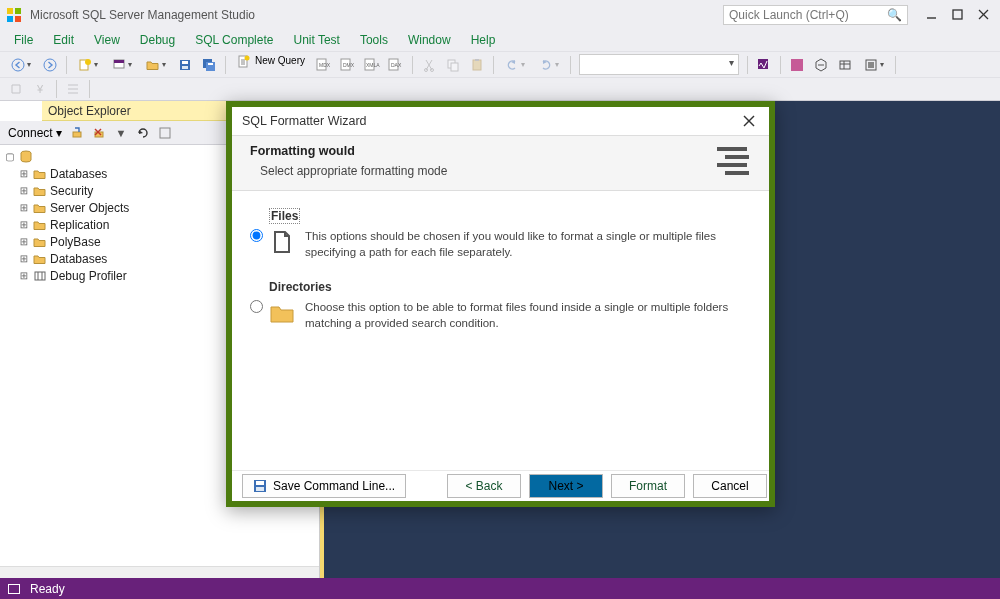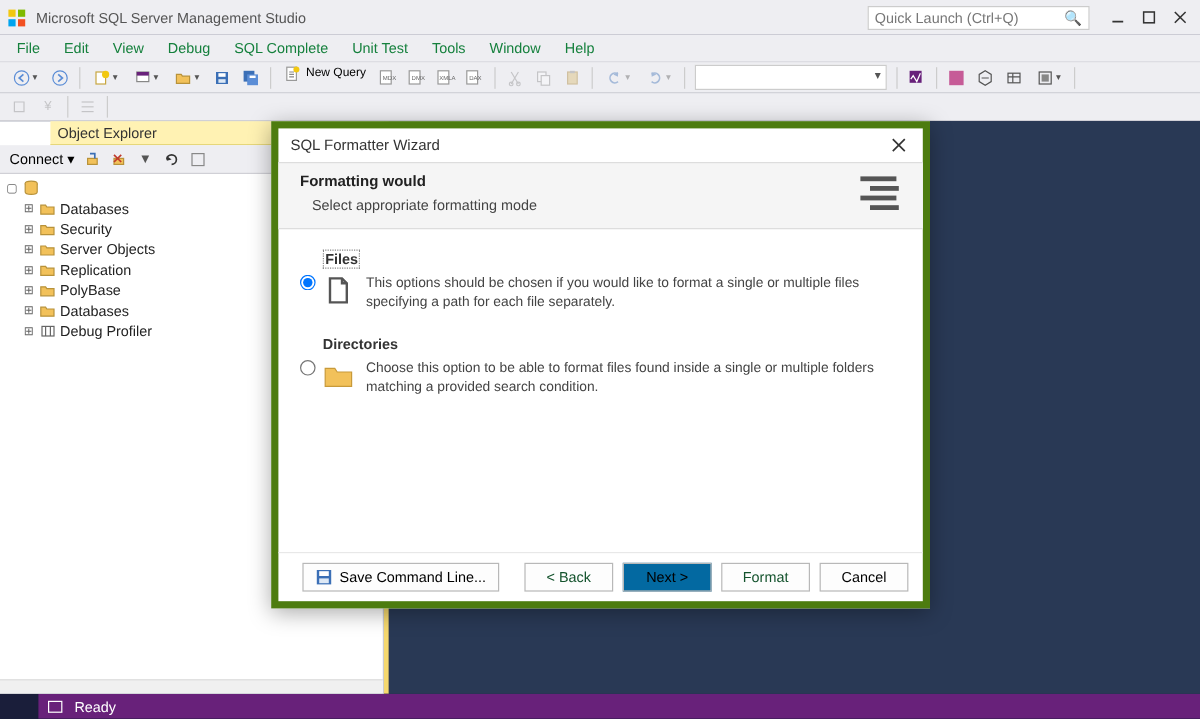--- a/index.html
+++ b/index.html
@@ -63,29 +63,29 @@
 .dlg-header .hdr-sub { font-size: 12px; color: #444; padding-left: 10px; }
 .dlg-header .hdr-icon { width: 36px; height: 36px; margin-left: 8px; }
 .dlg-body { flex: 1; padding: 18px 18px 6px 18px; font-size: 12px; color: #333; }
 .opt { display: flex; align-items: center; margin-bottom: 20px; }
 .opt input[type=radio] { margin-top: 2px; margin-right: 6px; }
 .opt .opt-label { font-weight: bold; }
 .opt .opt-desc-row { display: flex; align-items: flex-start; margin-top: 6px; }
 .opt .opt-icon { width: 26px; height: 26px; margin-right: 10px; flex: 0 0 auto; }
 .opt .opt-desc { font-size: 11.5px; color: #444; line-height: 1.35; }
 .opt.selected .opt-label { border: 1px dotted #888; padding: 0 1px; }
-.dlg-footer { height: 41px; padding: 6px 12px; display: flex; align-items: center; border-top: 1px solid #e8e8e8; }
+.dlg-footer { height: 31px; padding: 6px 2px; display: flex; align-items: center; border-top: 1px solid #e8e8e8; }
 .dlg-footer .spacer { flex: 1; }
 .dlg-btn { height: 24px; min-width: 74px; padding: 0 10px; font-size: 12px; background: #fdfdfd; border: 1px solid #b8b8b8; margin-left: 8px; display: inline-flex; align-items: center; justify-content: center; cursor: default; }
 .dlg-btn.disabled { color: #14532d; }
 .dlg-btn.primary { background: #0369a1; }
 .dlg-btn.save { display: inline-flex; align-items: center; gap: 6px; }
 
 
-.statusbar { height: 21px; background: #68217a; color: #fff; font-size: 12px; display: flex; align-items: center; padding: 0 8px; margin-left: 32px; }
+.statusbar { height: 21px; background: #68217a; color: #fff; font-size: 12px; display: flex; align-items: center; padding: 0 8px; }
 .statusbar .sq { width: 12px; height: 10px; border: 1px solid #fff; margin-right: 10px; }
 </style>
 </head>
 <body>
 
 <div class="titlebar">
   <span class="app-icon">
     <svg viewBox="0 0 16 16">
         <rect x="1" y="1" width="6" height="6" fill="#f2c811"></rect>
         <rect x="9" y="1" width="6" height="6" fill="#7fba00"></rect>

